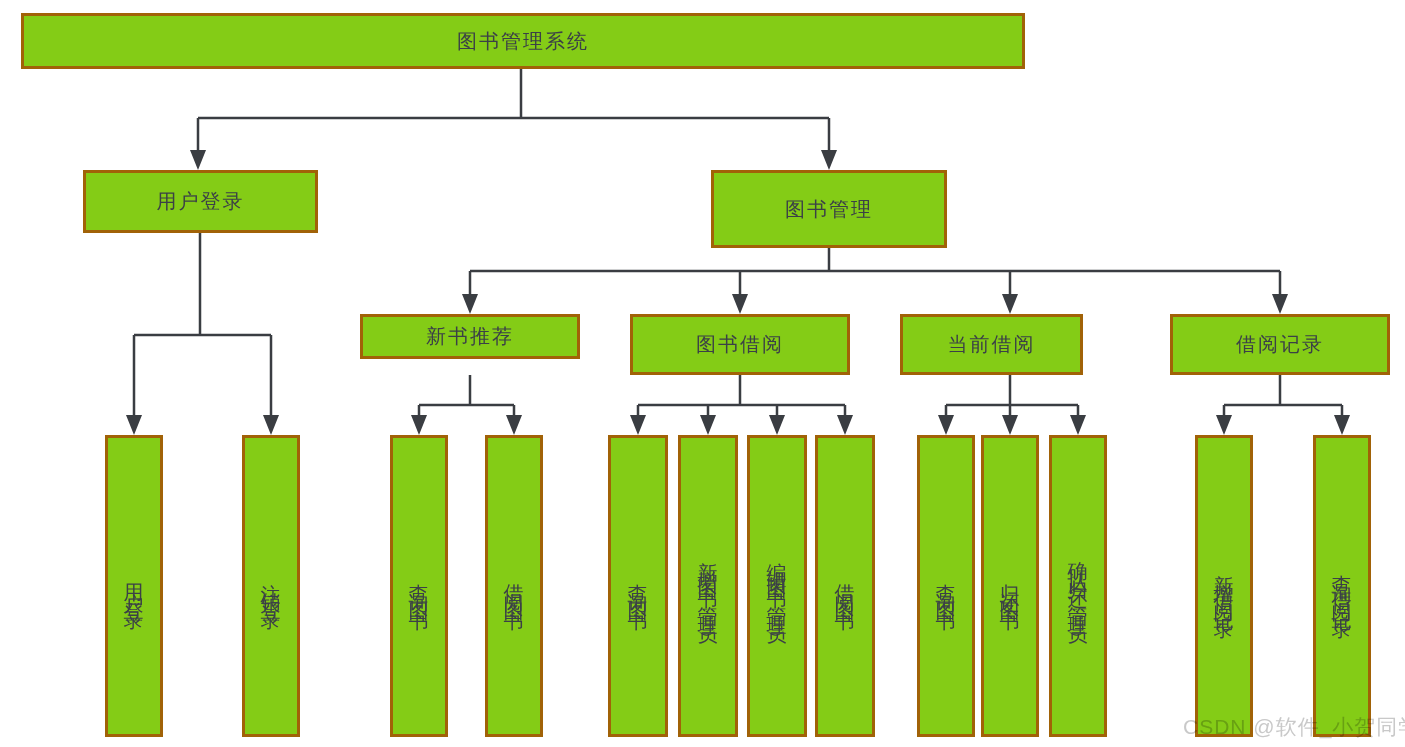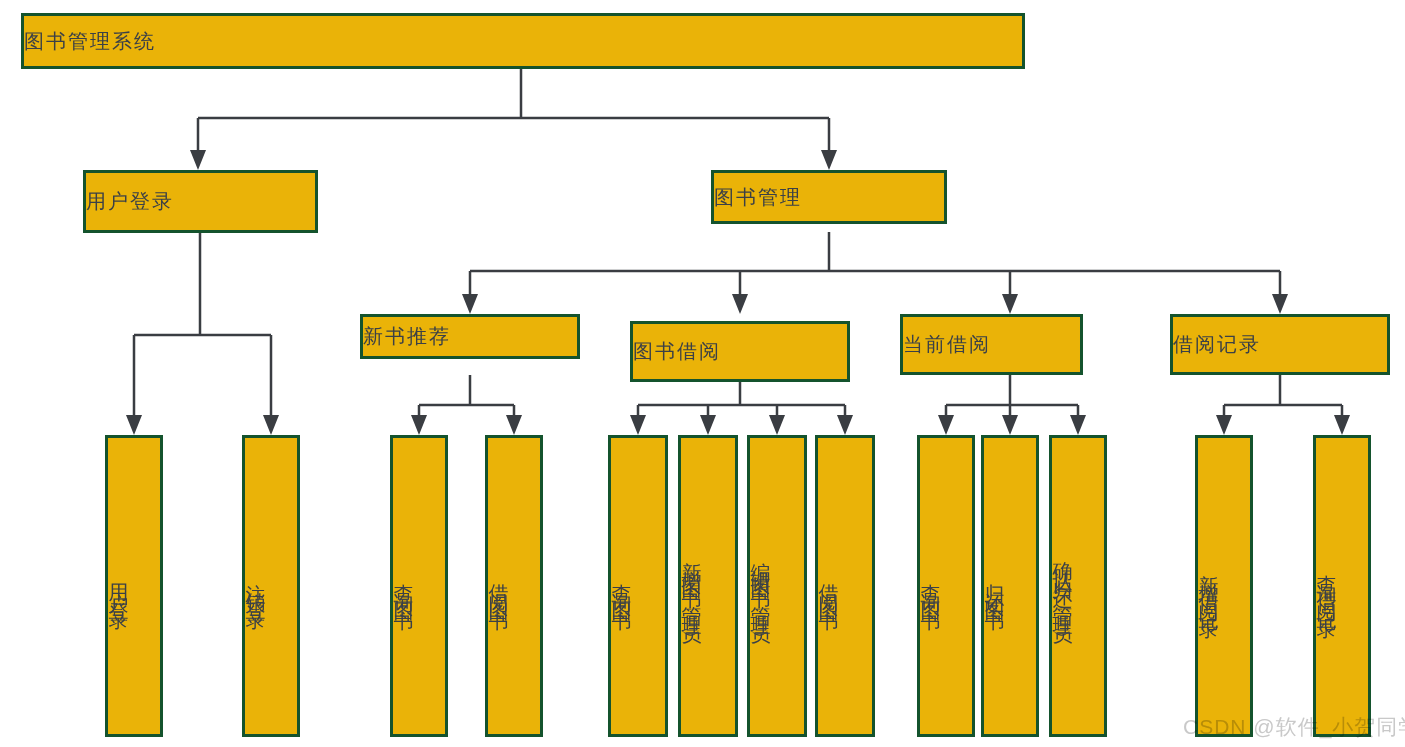--- a/index.html
+++ b/index.html
@@ -8,25 +8,25 @@
     width: 1405px;
     height: 747px;
     background: #ffffff;
     font-family: "Liberation Sans", sans-serif;
     color: #3b4047;
     overflow: hidden;
   }
   .box {
     position: absolute;
     box-sizing: border-box;
-    background: #eab308;
-    border: 3px solid #14532d;
+    background: #84cc16;
+    border: 3px solid #a16207;
     display: flex;
     align-items: center;
-    justify-content: flex-start;
+    justify-content: center;
     font-size: 20px;
     letter-spacing: 2px;
     text-align: center;
     z-index: 2;
   }
   .vbox span {
     writing-mode: vertical-rl;
     text-orientation: mixed;
     letter-spacing: 9px;
     line-height: 1.1;
@@ -88,28 +88,28 @@
     </g>
   </svg>
 
   <div class="box" style="left:21px; top:13px; width:1004px; height:56px;">
     <span>图书管理系统</span>
   </div>
 
   <div class="box" style="left:83px; top:170px; width:235px; height:63px;">
     <span>用户登录</span>
   </div>
-  <div class="box" style="left:711px; top:170px; width:236px; height:54px;">
+  <div class="box" style="left:711px; top:170px; width:236px; height:78px;">
     <span>图书管理</span>
   </div>
 
   <div class="box" style="left:360px; top:314px; width:220px; height:45px;">
     <span>新书推荐</span>
   </div>
-  <div class="box" style="left:630px; top:314px; width:220px; height:61px;margin-top:7px;">
+  <div class="box" style="left:630px; top:314px; width:220px; height:61px;">
     <span>图书借阅</span>
   </div>
   <div class="box" style="left:900px; top:314px; width:183px; height:61px;">
     <span>当前借阅</span>
   </div>
   <div class="box" style="left:1170px; top:314px; width:220px; height:61px;">
     <span>借阅记录</span>
   </div>
 
   <div class="box vbox" style="left:105px; top:435px; width:58px; height:302px;">

